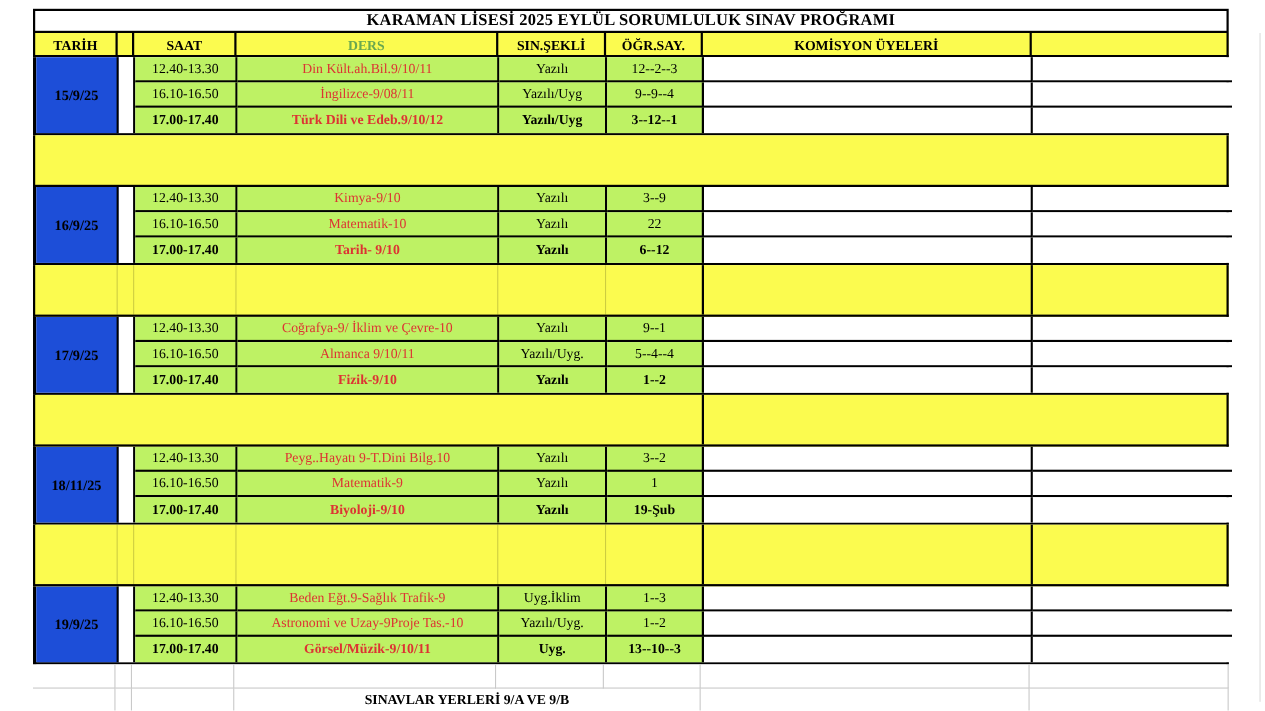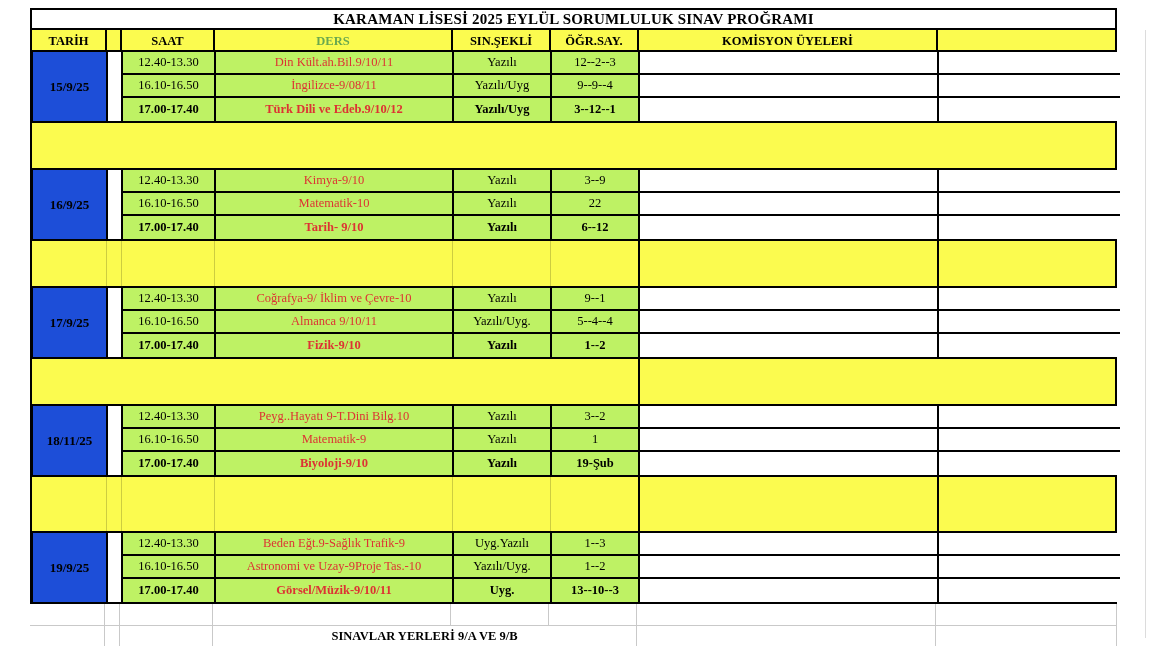--- a/index.html
+++ b/index.html
@@ -184,21 +184,21 @@
     <div class="vline" style="left:518px"></div>
     <div class="vline black" style="left:606px"></div>
     <div class="vline black" style="left:905px"></div>
   </div>
 
   <div class="block row-grid">
     <div class="c date-cell">19/9/25</div>
     <div class="c gap-cell"></div>
     <div class="c gray">12.40-13.30</div>
     <div class="c gray subject">Beden Eğt.9-Sağlık Trafik-9</div>
-    <div class="c gray">Uyg.Yazılı</div>
+    <div class="c gray">Uyg.İklim</div>
     <div class="c gray">1--3</div>
     <div class="c white"></div>
     <div class="c white last-col"></div>
     <div class="c gray">16.10-16.50</div>
     <div class="c gray subject">Astronomi ve Uzay-9Proje Tas.-10</div>
     <div class="c gray">Yazılı/Uyg.</div>
     <div class="c gray">1--2</div>
     <div class="c white"></div>
     <div class="c white last-col"></div>
     <div class="c gray last-row">17.00-17.40</div>

